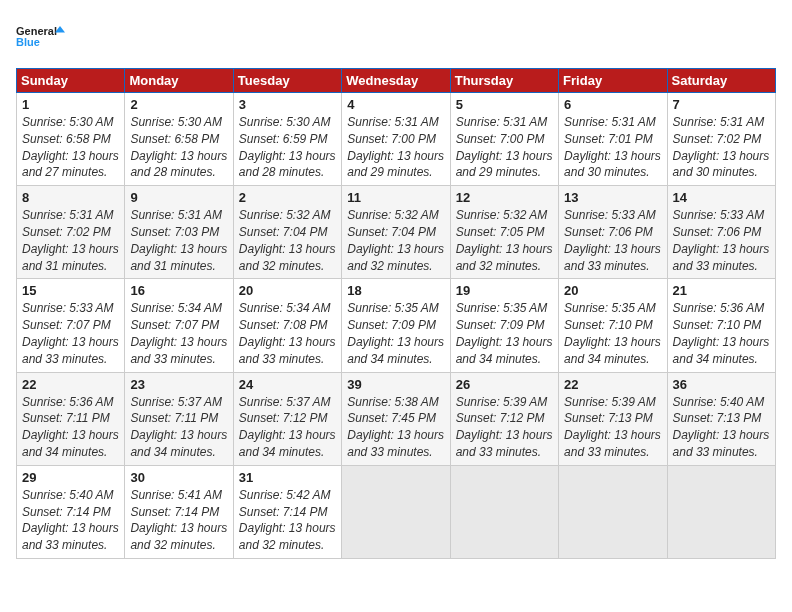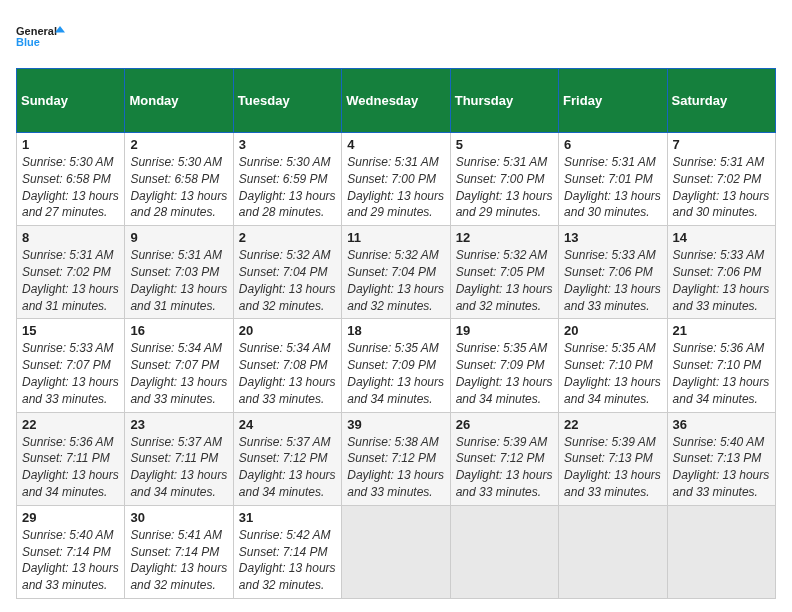--- a/index.html
+++ b/index.html
@@ -30,25 +30,25 @@
     .calendar-subtitle {
       font-size: 16px;
       color: #444;
     }
     table {
       width: 100%;
       border-collapse: collapse;
       table-layout: fixed;
     }
     thead tr th {
-      background: #15803d;
+      background: #b91c1c;
       color: #fff;
       font-size: 13px;
       font-weight: bold;
-      padding: 24px 4px;
+      padding: 4px 4px;
       text-align: left;
       border: 1px solid #1565C0;
     }
     tbody tr td {
       border: 1px solid #ccc;
       vertical-align: top;
       padding: 4px 5px;
       font-size: 10.5px;
       color: #222;
       height: 84px;
@@ -274,21 +274,21 @@
         <td>
           <span class="day-num">24</span>
           <div class="day-info" style="white-space: pre-line;">Sunrise: 5:37 AM
 Sunset: 7:12 PM
 Daylight: 13 hours
 and 34 minutes.</div>
         </td>
         <td>
           <span class="day-num">39</span>
           <div class="day-info" style="white-space: pre-line;">Sunrise: 5:38 AM
-Sunset: 7:12 PM
+Sunset: 7:45 PM
 Daylight: 13 hours
 and 33 minutes.</div>
         </td>
         <td>
           <span class="day-num">26</span>
           <div class="day-info" style="white-space: pre-line;">Sunrise: 5:39 AM
 Sunset: 7:12 PM
 Daylight: 13 hours
 and 33 minutes.</div>
         </td>

